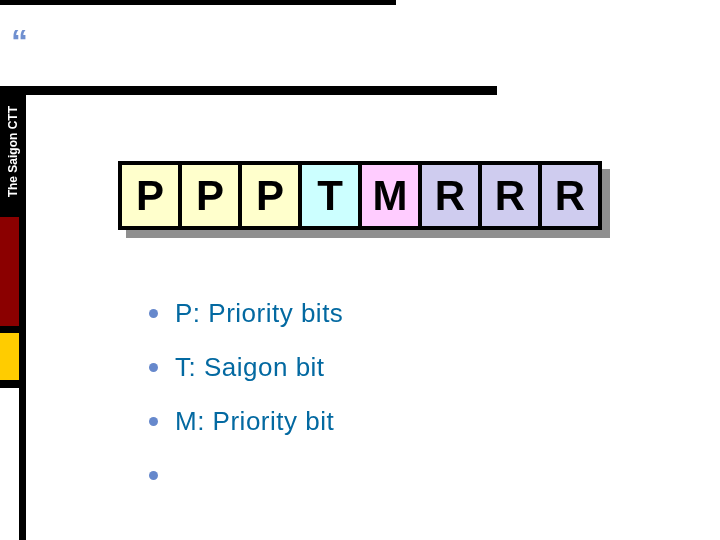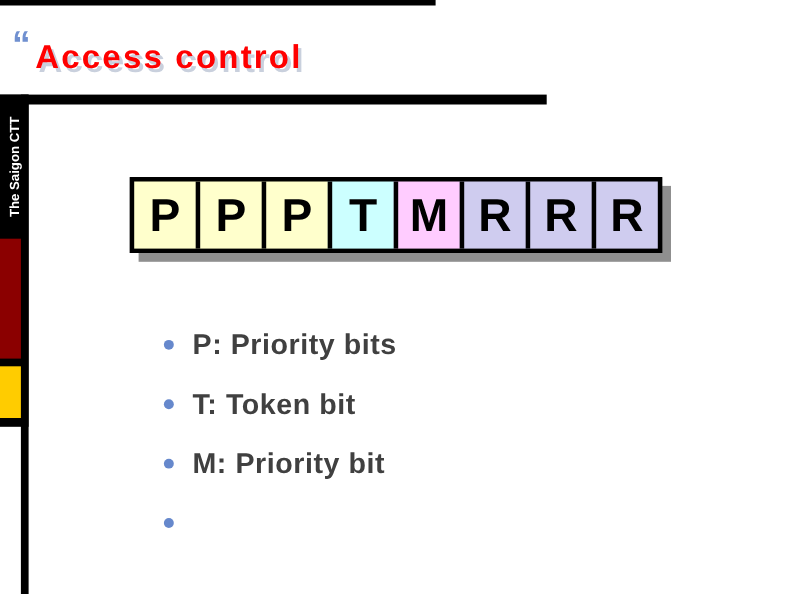--- a/index.html
+++ b/index.html
@@ -64,33 +64,32 @@
   .cell:first-child { border-left: none; }
 
   
   .bullets { position: absolute; left: 149px; top: 286px; }
   .bullet-row { height: 54px; display: flex; align-items: center; }
   .dot {
     width: 9px; height: 9px; border-radius: 50%;
     background: #6688CC; margin-right: 17px; flex: 0 0 auto;
   }
   .bullet-text {
-    font-size: 26px; font-weight: bold; color: #404040;
+    font-size: 26px; font-weight: normal; color: #0369a1;
     letter-spacing: 0.5px; white-space: nowrap;
   }
 </style>
 </head>
 <body>
 
 <div class="slide">
 
   <div class="top-band"></div>
 
   <span class="title-mark" style="color: rgb(112, 144, 208);">“</span>
-  <h1 class="page-title" style="margin: 0px; color: rgb(255, 0, 0);">Access control</h1>
 
   <div class="title-rule"></div>
 
   <div class="left-black-block"></div>
   <div class="left-vline"></div>
   <div class="sidebar-text-box">
     <span class="sidebar-text">The Saigon CTT</span>
   </div>
   <div class="maroon-block" style="background-color: rgb(139, 0, 0);"></div>
   <div class="gold-block" style="background-color: rgb(255, 204, 0);"></div>
@@ -122,21 +121,21 @@
     </div>
   </div>
 
   <div class="bullets">
     <div class="bullet-row">
       <span class="dot" style="background-color: rgb(102, 136, 204);"></span>
       <span class="bullet-text">P: Priority bits</span>
     </div>
     <div class="bullet-row">
       <span class="dot" style="background-color: rgb(102, 136, 204);"></span>
-      <span class="bullet-text">T: Token bit</span>
+      <span class="bullet-text">T: Saigon bit</span>
     </div>
     <div class="bullet-row">
       <span class="dot" style="background-color: rgb(102, 136, 204);"></span>
       <span class="bullet-text">M: Priority bit</span>
     </div>
     <div class="bullet-row">
       <span class="dot" style="background-color: rgb(102, 136, 204);"></span>
     </div>
   </div>
 

